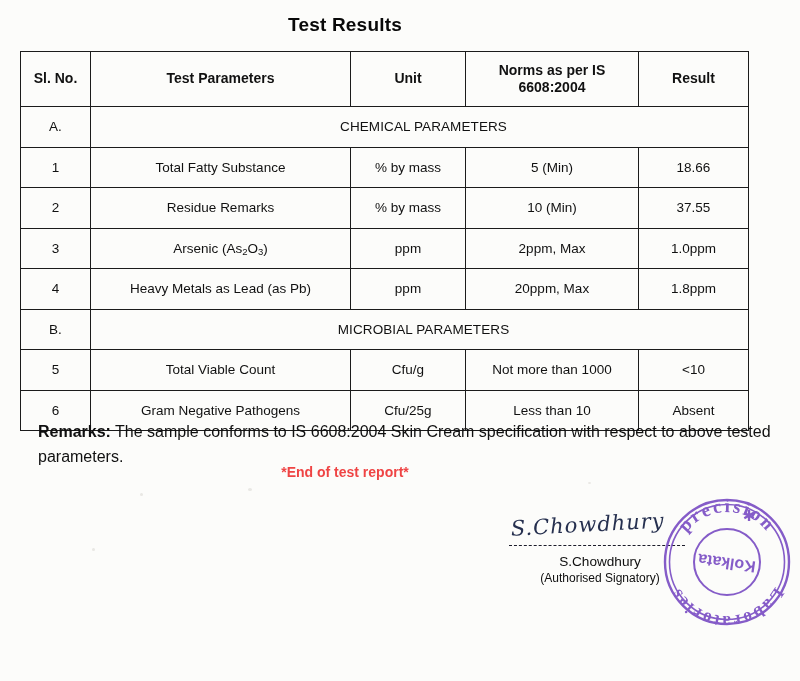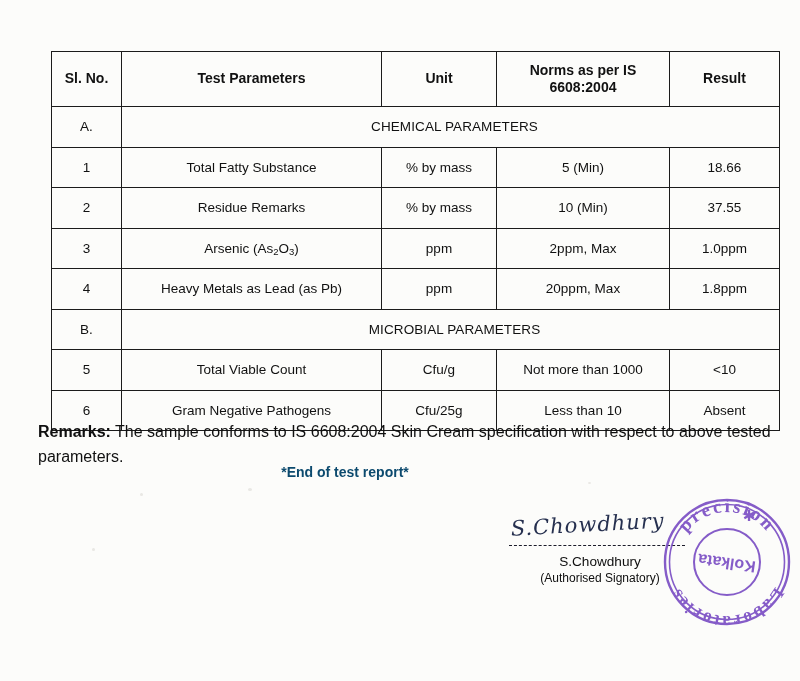--- a/index.html
+++ b/index.html
@@ -38,21 +38,20 @@
 
   
   .results-table {
     position: absolute;
     left: 20px;
     top: 51px;
     width: 728px;
     border-collapse: collapse;
     table-layout: fixed;
     background: transparent;
-    margin-left: 31px;
   }
   .results-table td,
   .results-table th {
     border: 1.3px solid #1b1b1b;
     padding: 0;
     vertical-align: middle;
     font-size: 13.5px;
     color: #111111;
     font-weight: normal;
   }
@@ -120,21 +119,21 @@
 
   
   .end-note {
     position: absolute;
     left: 0;
     top: 464px;
     width: 690px;
     text-align: center;
     font-size: 14px;
     font-weight: bold;
-    color: #0c4a6e;
+    color: #ef4444;
   }
 
   
   .sign-block {
     position: absolute;
     left: 505px;
     top: 512px;
     width: 190px;
     text-align: center;
   }
@@ -188,20 +187,21 @@
     background: #d9d7d2;
     border-radius: 50%;
     opacity: 0.55;
   }
 </style>
 </head>
 <body>
 
 <div class="page">
 
+  <div class="doc-title">Test Results</div>
 
   <table class="results-table">
     <colgroup>
       <col class="col-sl">
       <col class="col-param">
       <col class="col-unit">
       <col class="col-norms">
       <col class="col-result">
     </colgroup>
     <thead>

